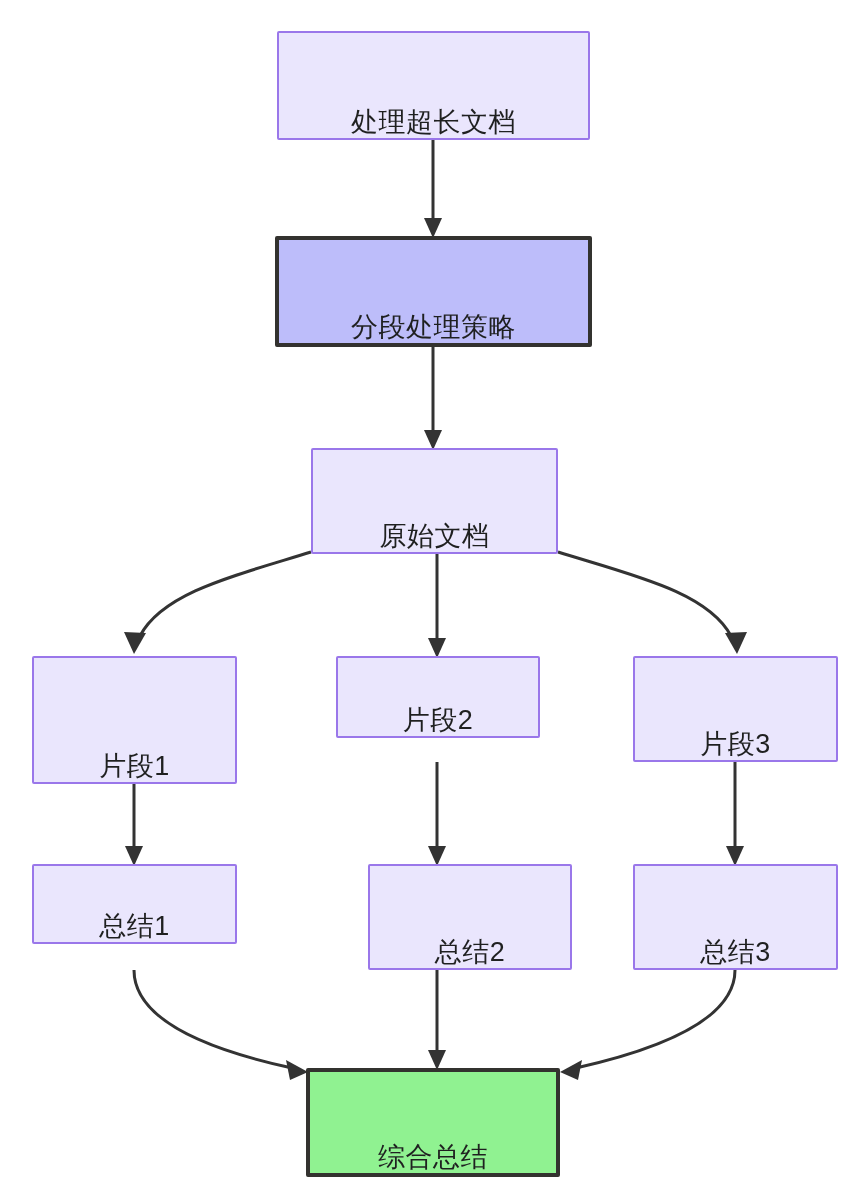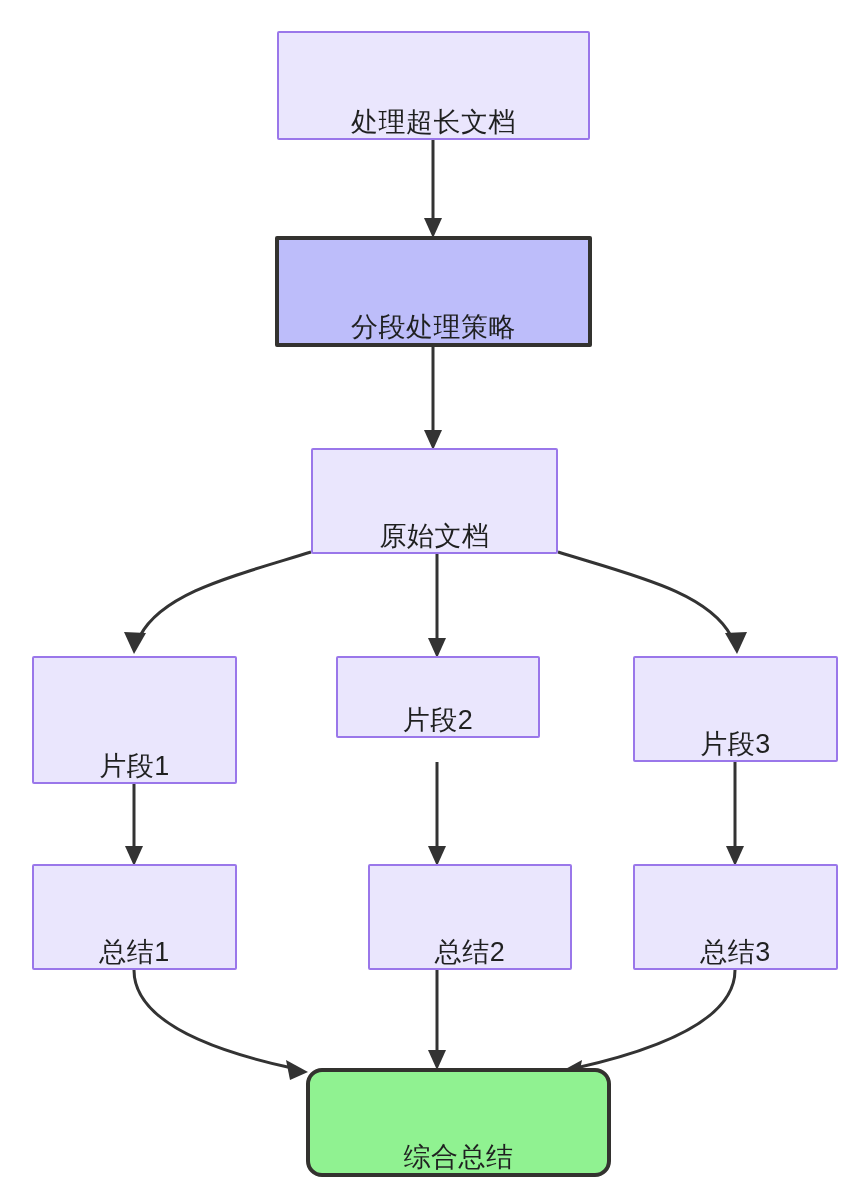--- a/index.html
+++ b/index.html
@@ -122,29 +122,29 @@
   </div>
 
   <div class="node style-light" id="node-chunk2" style="left: 336px; top: 656px; width: 204px; height: 82px;">
     <span>片段2</span>
   </div>
 
   <div class="node style-light" id="node-chunk3" style="left: 633px; top: 656px; width: 205px; height: 106px;">
     <span>片段3</span>
   </div>
 
-  <div class="node style-light" id="node-summary1" style="left: 32px; top: 864px; width: 205px; height: 106px;">
+  <div class="node style-light" id="node-summary1" style="left: 32px; top: 864px; width: 205px; height: 80px;">
     <span>总结1</span>
   </div>
 
   <div class="node style-light" id="node-summary2" style="left: 336px; top: 864px; width: 204px; height: 106px; margin-left: 32px;">
     <span>总结2</span>
   </div>
 
   <div class="node style-light" id="node-summary3" style="left: 633px; top: 864px; width: 205px; height: 106px;">
     <span>总结3</span>
   </div>
 
-  <div class="node style-result" id="node-final" style="left: 306px; top: 1068px; width: 305px; height: 109px; border-radius: 16px;">
+  <div class="node style-result" id="node-final" style="left: 306px; top: 1068px; width: 254px; height: 109px;">
     <span>综合总结</span>
   </div>
 
 </div>
 
 </body></html>

